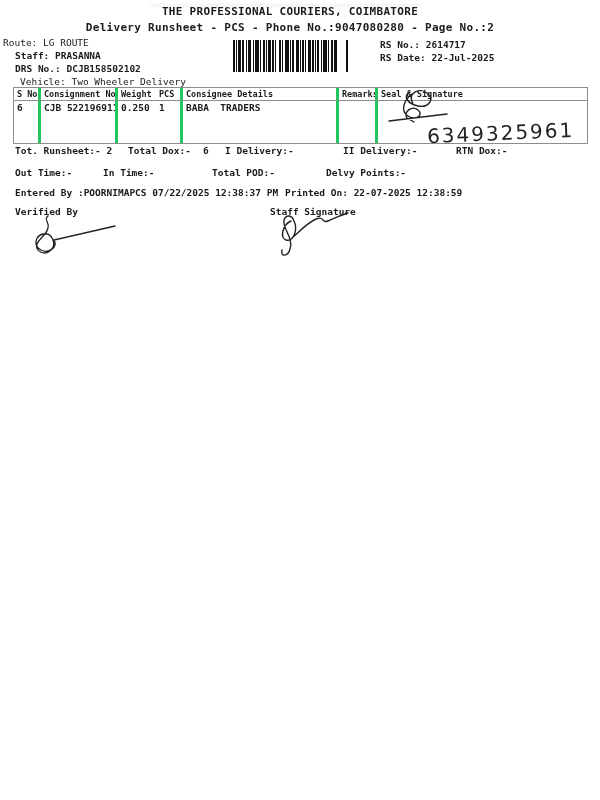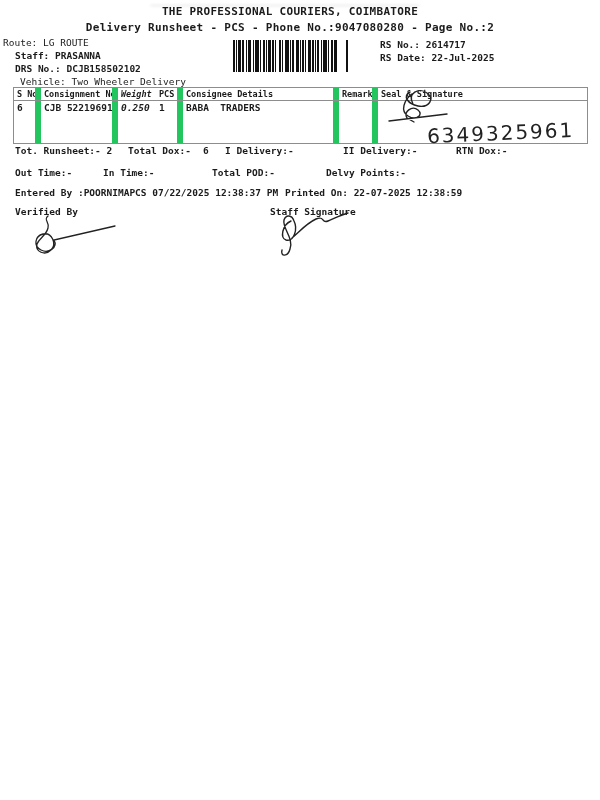--- a/index.html
+++ b/index.html
@@ -20,27 +20,27 @@
   
   .rtable {
     position:absolute; left:13px; top:87px; width:575px; height:57px;
     border:1px solid #8d8d8d;
   }
   .trow { display:flex; width:100%; }
   .thead { height:13px; border-bottom:1px solid #8d8d8d; }
   .tbody { height:42px; }
   .cell {
     padding:1px 3px; overflow:hidden; white-space:pre;
-    border-right:6px solid #22c55e;
+    border-right:3px solid #22c55e;
   }
   .thead .cell { font-size:8.5px; font-weight:bold; }
   .tbody .cell { font-size:9.5px; font-weight:bold; }
   .c-sno  { width:27px; }
   .c-con  { width:77px; }
-  .c-wgt  { width:38px; border-right:none !important;font-style:italic; }
+  .c-wgt  { width:38px; border-right:none !important; }
   .c-pcs  { width:27px; }
   .c-det  { width:156px; }
   .c-rem  { width:39px; }
   .c-seal { flex:1; border-right:none !important; }
 
   .sig-svg { position:absolute; }
   .handnum {
     position:absolute; left:427px; top:121px;
     font-family:"DejaVu Sans", sans-serif;
     font-size:20px; color:#222;

